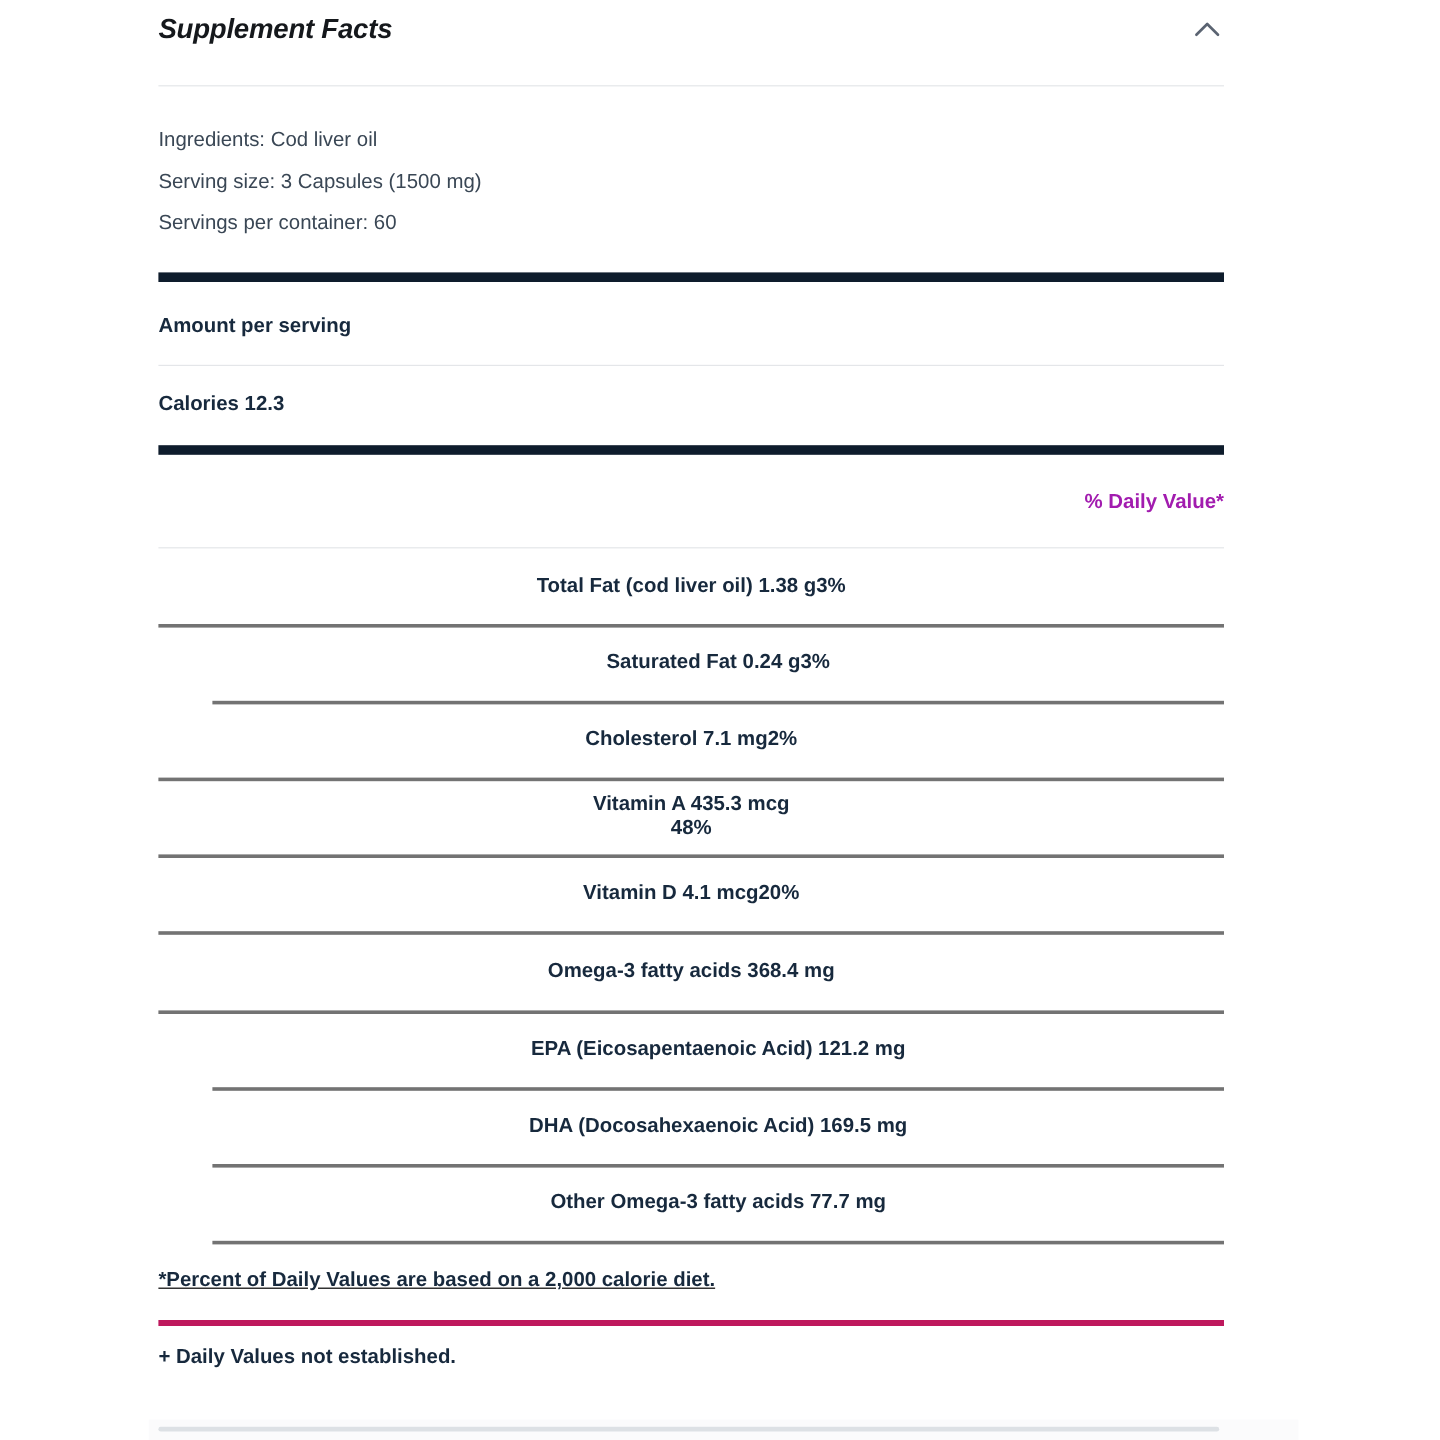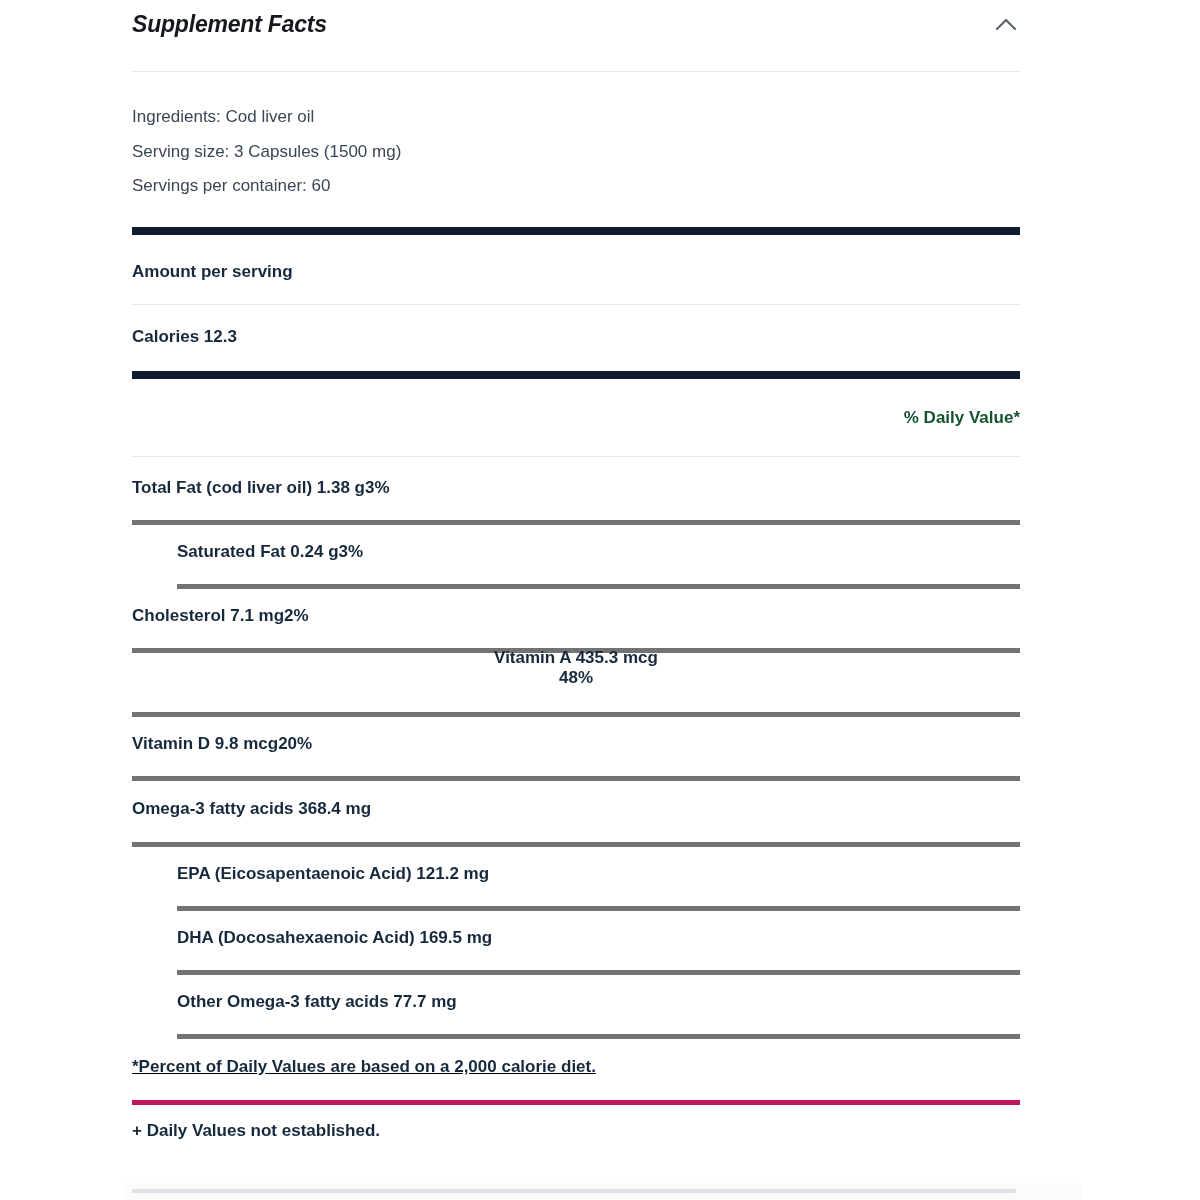--- a/index.html
+++ b/index.html
@@ -15,23 +15,23 @@
 
   .divider{height:1px;background:#e4e6e9;}
 
   .meta-line{font-size:17px;color:#3a4755;font-weight:400;line-height:24px;}
 
   .thick-bar{height:8px;background:#0e1c2c;}
 
   .bold-line{font-size:17px;font-weight:700;color:#17293d;line-height:24px;}
 
   .dv-header{top:379px;height:77px;border-bottom:1px solid #e4e6e9;display:flex;align-items:center;justify-content:flex-end;}
-  .dv-header span{font-size:17px;font-weight:700;color:#14532d;}
+  .dv-header span{font-size:17px;font-weight:700;color:#a21caf;}
 
-  .nrow{height:64px;display:flex;align-items:center;justify-content:flex-start;border-bottom:5px solid #737373;}
+  .nrow{height:64px;display:flex;align-items:center;justify-content:center;border-bottom:3px solid #737373;}
   .nrow .lbl,.nrow .dv{font-size:17px;font-weight:700;color:#17293d;}
   .nrow.indent{left:45px;}
 
   .footrow{display:flex;align-items:center;}
   .footrow span{font-size:17px;font-weight:700;color:#17293d;}
 
   .next-strip{position:absolute;left:124px;top:1183px;width:958px;height:17px;background:#fbfbfc;}
   .next-bar{position:absolute;left:132px;top:1189px;width:884px;height:4px;background:#dde1e5;border-radius:2px;}
 </style>
 </head>
@@ -79,21 +79,21 @@
     </div>
     <div class="abs nrow" style="top:584px;">
       <span class="lbl">Cholesterol 7.1 mg</span>
       <span class="dv">2%</span>
     </div>
     <div class="abs nrow" style="top:648px;flex-direction:column;">
       <span class="lbl">Vitamin A 435.3 mcg</span>
       <span class="dv">48%</span>
     </div>
     <div class="abs nrow" style="top:712px;">
-      <span class="lbl">Vitamin D 9.8 mcg</span>
+      <span class="lbl">Vitamin D 4.1 mcg</span>
       <span class="dv">20%</span>
     </div>
     <div class="abs nrow" style="top:776px;height:66px;">
       <span class="lbl">Omega-3 fatty acids 368.4 mg</span>
       <span class="dv"></span>
     </div>
     <div class="abs nrow indent" style="top:842px;">
       <span class="lbl">EPA (Eicosapentaenoic Acid) 121.2 mg</span>
       <span class="dv"></span>
     </div>

